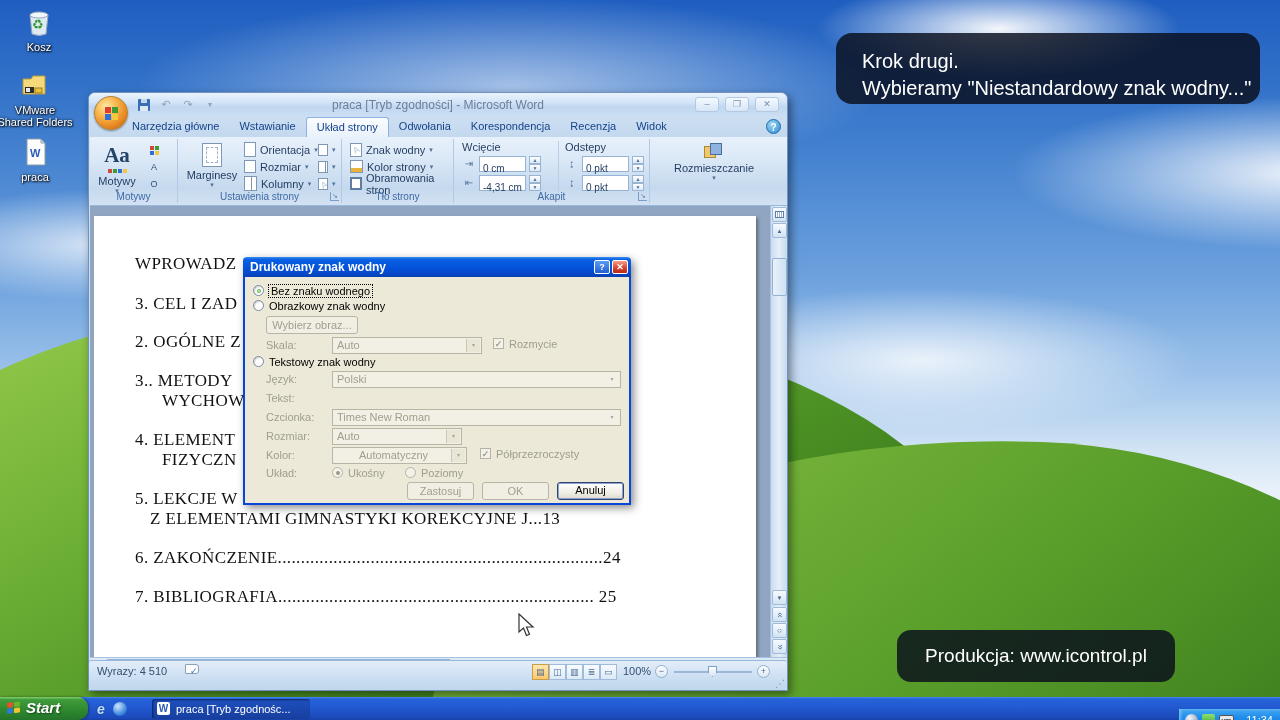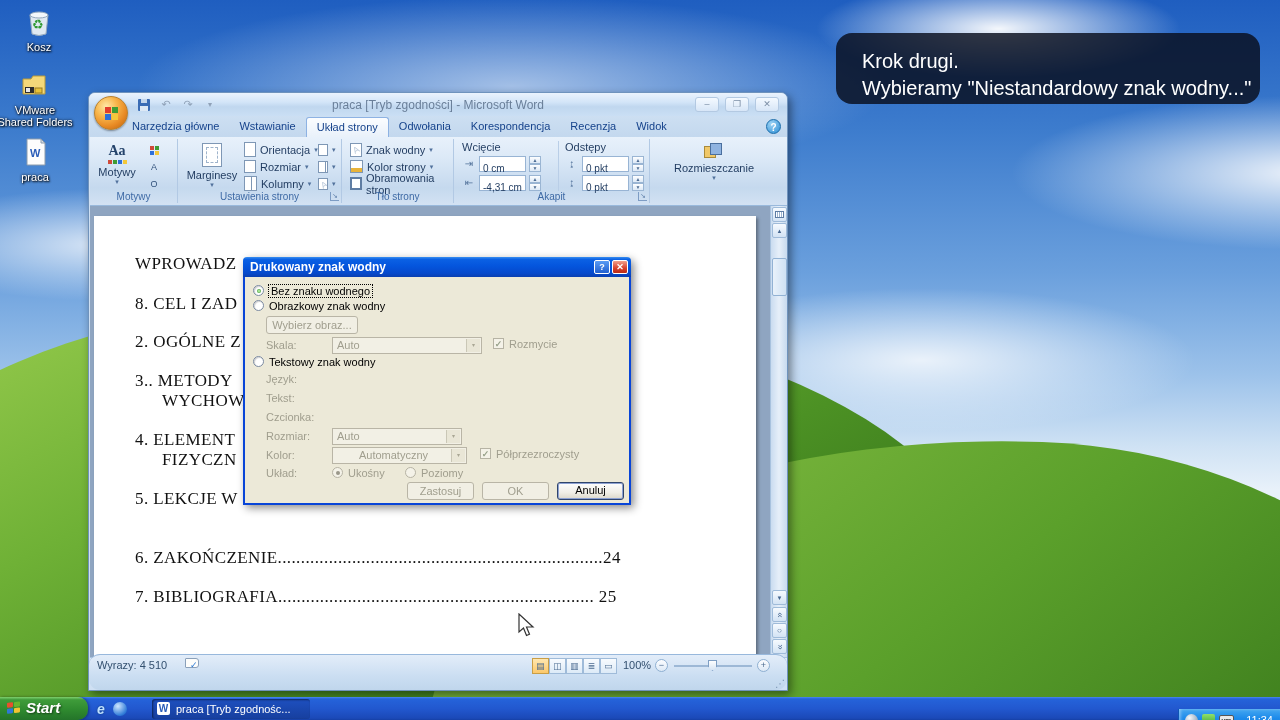--- a/index.html
+++ b/index.html
@@ -117,21 +117,21 @@
   .chev.down { transform:rotate(-90deg); }
 
   
   .hscroll { position:absolute; left:1px; top:564px; width:697px; height:13px;
     background:linear-gradient(#dfeaf7,#c9dcf0); border-top:1px solid #a8c2de; }
   .hbtn { position:absolute; top:0px; width:15px; height:12px; font-size:6px; line-height:12px; text-align:center; color:#44658e; }
   .hthumb { position:absolute; left:16px; top:1px; width:345px; height:11px; border-radius:2px;
     background:linear-gradient(#f1f7fd,#d2e3f4); border:1px solid #92b2d4; }
 
   
-  .statusbar { position:absolute; left:0; bottom:0; width:698px; height:36px; border-radius:11px;
+  .statusbar { position:absolute; left:0; bottom:0; width:698px; height:30px; border-radius:3px;
     background:linear-gradient(#e3edf9,#cbdef2 60%,#c0d6ec); border-top:1px solid #98b8dc;
     font-size:11px; color:#33506f; }
   .st-words { position:absolute; left:8px; top:4px; }
   .proof { position:absolute; left:96px; top:3px; width:16px; height:14px; }
   .proof .book { width:14px; height:10px; background:#fdfdfb; border:1px solid #8aa0ba; border-radius:1px 3px 3px 1px; }
   .proof .tick { position:absolute; left:5px; top:2px; color:#2d7ad4; font-size:9px; }
   .views { position:absolute; left:443px; top:3px; display:flex; }
   .view { width:17px; height:16px; border:1px solid #9fbbd9; background:linear-gradient(#f8fbfe,#dcea f7);
     background:linear-gradient(#f8fbfe,#dceaf7); text-align:center; font-size:9px; line-height:15px; color:#4c6b90; }
   .view.active { background:linear-gradient(#ffe7b0,#fcc86a); border-color:#c99e46; }
@@ -287,21 +287,21 @@
         <div class="tab">Recenzja</div>
         <div class="tab">Widok</div>
       </div>
       <div class="helpbtn">?</div>
     </div>
 
     <div class="ribbon">
 
       <div class="grp" style="left:0; width:88px;">
         <div class="bigbtn" style="left:6px; top:4px; width:42px;">
-          <div style="font-family:'Liberation Serif',serif; font-size:14px; font-weight:bold; color:#24436b;">Aa</div>
+          <div style="font-family:'Liberation Serif',serif; font-size:21px; font-weight:bold; color:#24436b;">Aa</div>
           <div style="display:flex; gap:1px; justify-content:center; margin:1px 0 2px;">
             <i style="width:4px;height:4px;background:#d04a3a;"></i>
               <i style="width:4px;height:4px;background:#3f9c35;"></i>
               <i style="width:4px;height:4px;background:#2e6fd8;"></i>
               <i style="width:4px;height:4px;background:#f3c83a;"></i>
           </div>
           <div>Motywy</div>
           <div class="caret">▾</div>
         </div>
         <div style="position:absolute; left:56px; top:3px; display:flex; flex-direction:column; gap:1px;">
@@ -435,27 +435,28 @@
           </div>
           <div style="margin-top:3px;">Rozmieszczanie</div>
           <div class="caret">▾</div>
         </div>
       </div>
     </div>
 
     <div class="docarea">
       <div class="page">
         <div class="dline" style="left:41px; top:38px;">WPROWADZ</div>
-        <div class="dline" style="left:41px; top:78px;">8. CEL I ZAD</div>
+        <div class="dline" style="left:41px; top:78px;">3. CEL I ZAD</div>
         <div class="dline" style="left:41px; top:116px;">2. OGÓLNE Z</div>
         <div class="dline" style="left:41px; top:155px;">3.. METODY</div>
         <div class="dline" style="left:68px; top:175px;">WYCHOWA</div>
         <div class="dline" style="left:41px; top:214px;">4. ELEMENT</div>
         <div class="dline" style="left:68px; top:234px;">FIZYCZN</div>
         <div class="dline" style="left:41px; top:273px;">5. LEKCJE W</div>
+        <div class="dline" style="left:56px; top:293px;">Z ELEMENTAMI GIMNASTYKI KOREKCYJNE J...13</div>
         <div class="dline" style="left:41px; top:332px;">6. ZAKOŃCZENIE......................................................................24</div>
         <div class="dline" style="left:41px; top:371px;">7. BIBLIOGRAFIA.................................................................... 25</div>
       </div>
 
       <div class="vscroll">
         <div class="sbtn" style="top:1px;">
             <div class="ruler-ic"></div>
           </div>
         <div class="sbtn" style="top:17px; font-size:6px;">▲</div>
         <div class="vthumb"></div>
@@ -527,28 +528,36 @@
       </div>
 
       <div class="drow" style="left:8px; top:79px;">
         <span class="radio"></span>
         <span>Tekstowy znak wodny</span>
       </div>
 
       <div class="drow" style="left:21px; top:96px;">
           <span class="dis-txt">Język:</span>
         </div>
+      <div class="combo" style="position:absolute; left:87px; top:94px; width:289px;">
+        <span>Polski</span>
+        <span class="arr" style="background:none;border:none;">▾</span>
+      </div>
 
       <div class="drow" style="left:21px; top:115px;">
           <span class="dis-txt">Tekst:</span>
         </div>
 
       <div class="drow" style="left:21px; top:134px;">
           <span class="dis-txt">Czcionka:</span>
         </div>
+      <div class="combo" style="position:absolute; left:87px; top:132px; width:289px;">
+        <span>Times New Roman</span>
+        <span class="arr" style="background:none;border:none;">▾</span>
+      </div>
 
       <div class="drow" style="left:21px; top:153px;">
           <span class="dis-txt">Rozmiar:</span>
         </div>
       <div class="combo" style="position:absolute; left:87px; top:151px; width:130px;">
         <span>Auto</span>
         <span class="arr">▾</span>
       </div>
 
       <div class="drow" style="left:21px; top:172px;">
@@ -578,20 +587,21 @@
       <div class="xbtn" style="position:absolute; left:162px; top:205px; width:67px; line-height:16px;">Zastosuj</div>
       <div class="xbtn" style="position:absolute; left:237px; top:205px; width:67px; line-height:16px;">OK</div>
       <div class="xbtn on" style="position:absolute; left:312px; top:205px; width:67px; line-height:14px;">Anuluj</div>
     </div>
   </div>
 
   <div class="cap cap-top">
     <div>Krok drugi.</div>
     <div>Wybieramy "Niestandardowy znak wodny..."</div>
   </div>
+  <div class="cap cap-bottom">Produkcja: www.icontrol.pl</div>
 
   <div class="taskbar">
     <div class="startbtn">
       <div class="flag">
           <i></i>
           <i></i>
           <i></i>
           <i></i>
         </div>
       <span>Start</span>

